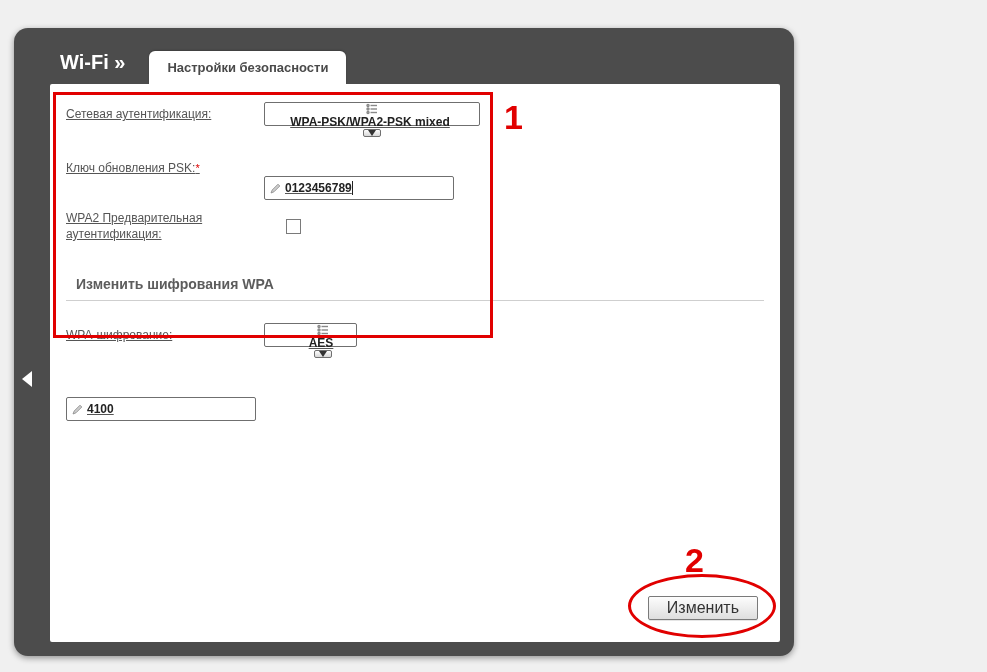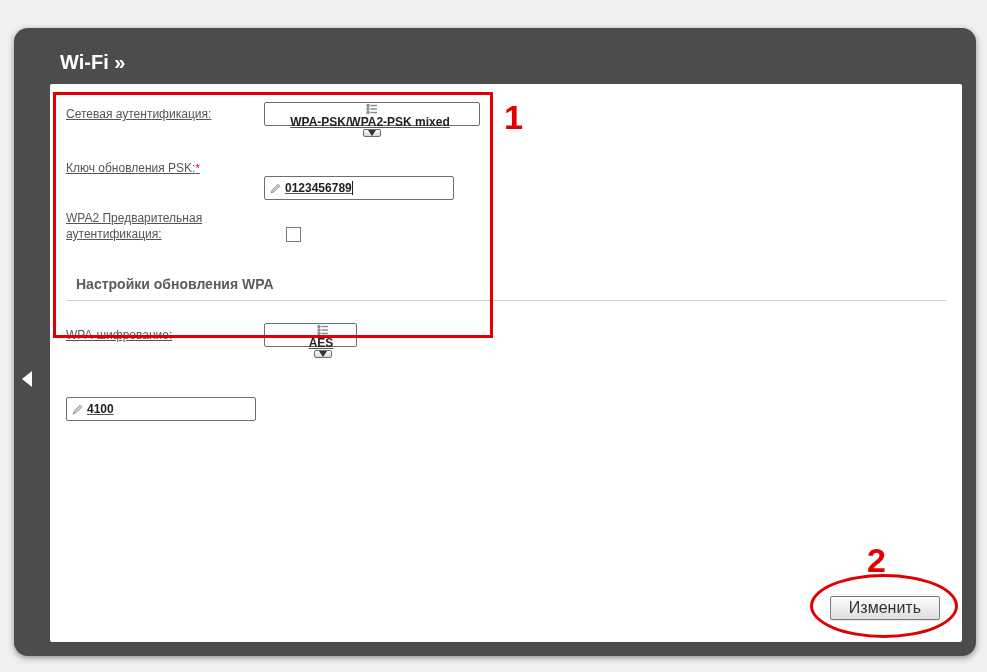--- a/index.html
+++ b/index.html
@@ -1,18 +1,18 @@
 <!DOCTYPE html>
 <html><head>
 <meta charset="utf-8">
 <style>
   html,body{margin:0;padding:0;background:#f0f0f0;font-family:Arial,Helvetica,sans-serif;}
   .stage{width:987px;height:672px;position:relative;background:#f0f0f0;}
   .panel{
-    position:absolute;left:14px;top:28px;width:962px;height:628px;
+    position:absolute;left:14px;top:28px;width:780px;height:628px;
     background:#4c4c4c;border-radius:14px;
     box-shadow:0 2px 6px rgba(0,0,0,0.4);
     background-image:radial-gradient(rgba(255,255,255,0.04) 10%,transparent 11%);
     background-size:6px 6px;
   }
   
   .collapse-arrow{
     position:absolute;left:4px;top:336px;width:20px;height:30px;
     display:flex;align-items:center;justify-content:center;
   }
@@ -107,20 +107,23 @@
   <div class="panel">
 
     <div class="collapse-arrow">
       <svg width="12" height="16" viewBox="0 0 12 16">
           <polygon points="10,0 10,16 0,8"></polygon>
         </svg>
     </div>
 
     <div class="header-row">
       <div class="header-title">Wi-Fi »</div>
+      <div class="tab">
+        <span>Настройки безопасности</span>
+      </div>
     </div>
 
     <div class="content">
 
       <div class="form-area">
 
         <div class="form-row">
           <div class="form-label">Сетевая аутентификация:</div>
           <div class="ctl sel-auth">
             <span class="ctl-icon">
@@ -151,26 +154,26 @@
               <svg width="11" height="11" viewBox="0 0 11 11">
                   <path d="M1 10 L2.2 7 L8 1.2 L9.8 3 L4 8.8 Z" fill="#ccc" stroke="#888" stroke-width="0.8"></path>
                 </svg>
             </span>
             <span class="txt-val">
               <span>0123456789</span><span class="caret"></span>
             </span>
           </div>
         </div>
 
-        <div class="form-row" style="align-items:flex-end;">
+        <div class="form-row" style="align-items:center;">
           <div class="form-label" style="line-height:16px;">WPA2 Предварительная аутентификация:</div>
           <div class="chk"></div>
         </div>
 
-        <div class="section-head">Настройки обновления WPA</div>
+        <div class="section-head">Изменить шифрования WPA</div>
         <div class="section-rule"></div>
 
         <div class="form-row">
           <div class="form-label">WPA-шифрование:</div>
           <div class="ctl sel-enc">
             <span class="ctl-icon">
               <svg width="12" height="12" viewBox="0 0 12 12">
                 <circle cx="2" cy="2.5" r="1"></circle>
                   <line x1="4.5" y1="2.5" x2="11" y2="2.5"></line>
                 <circle cx="2" cy="6" r="1"></circle>

